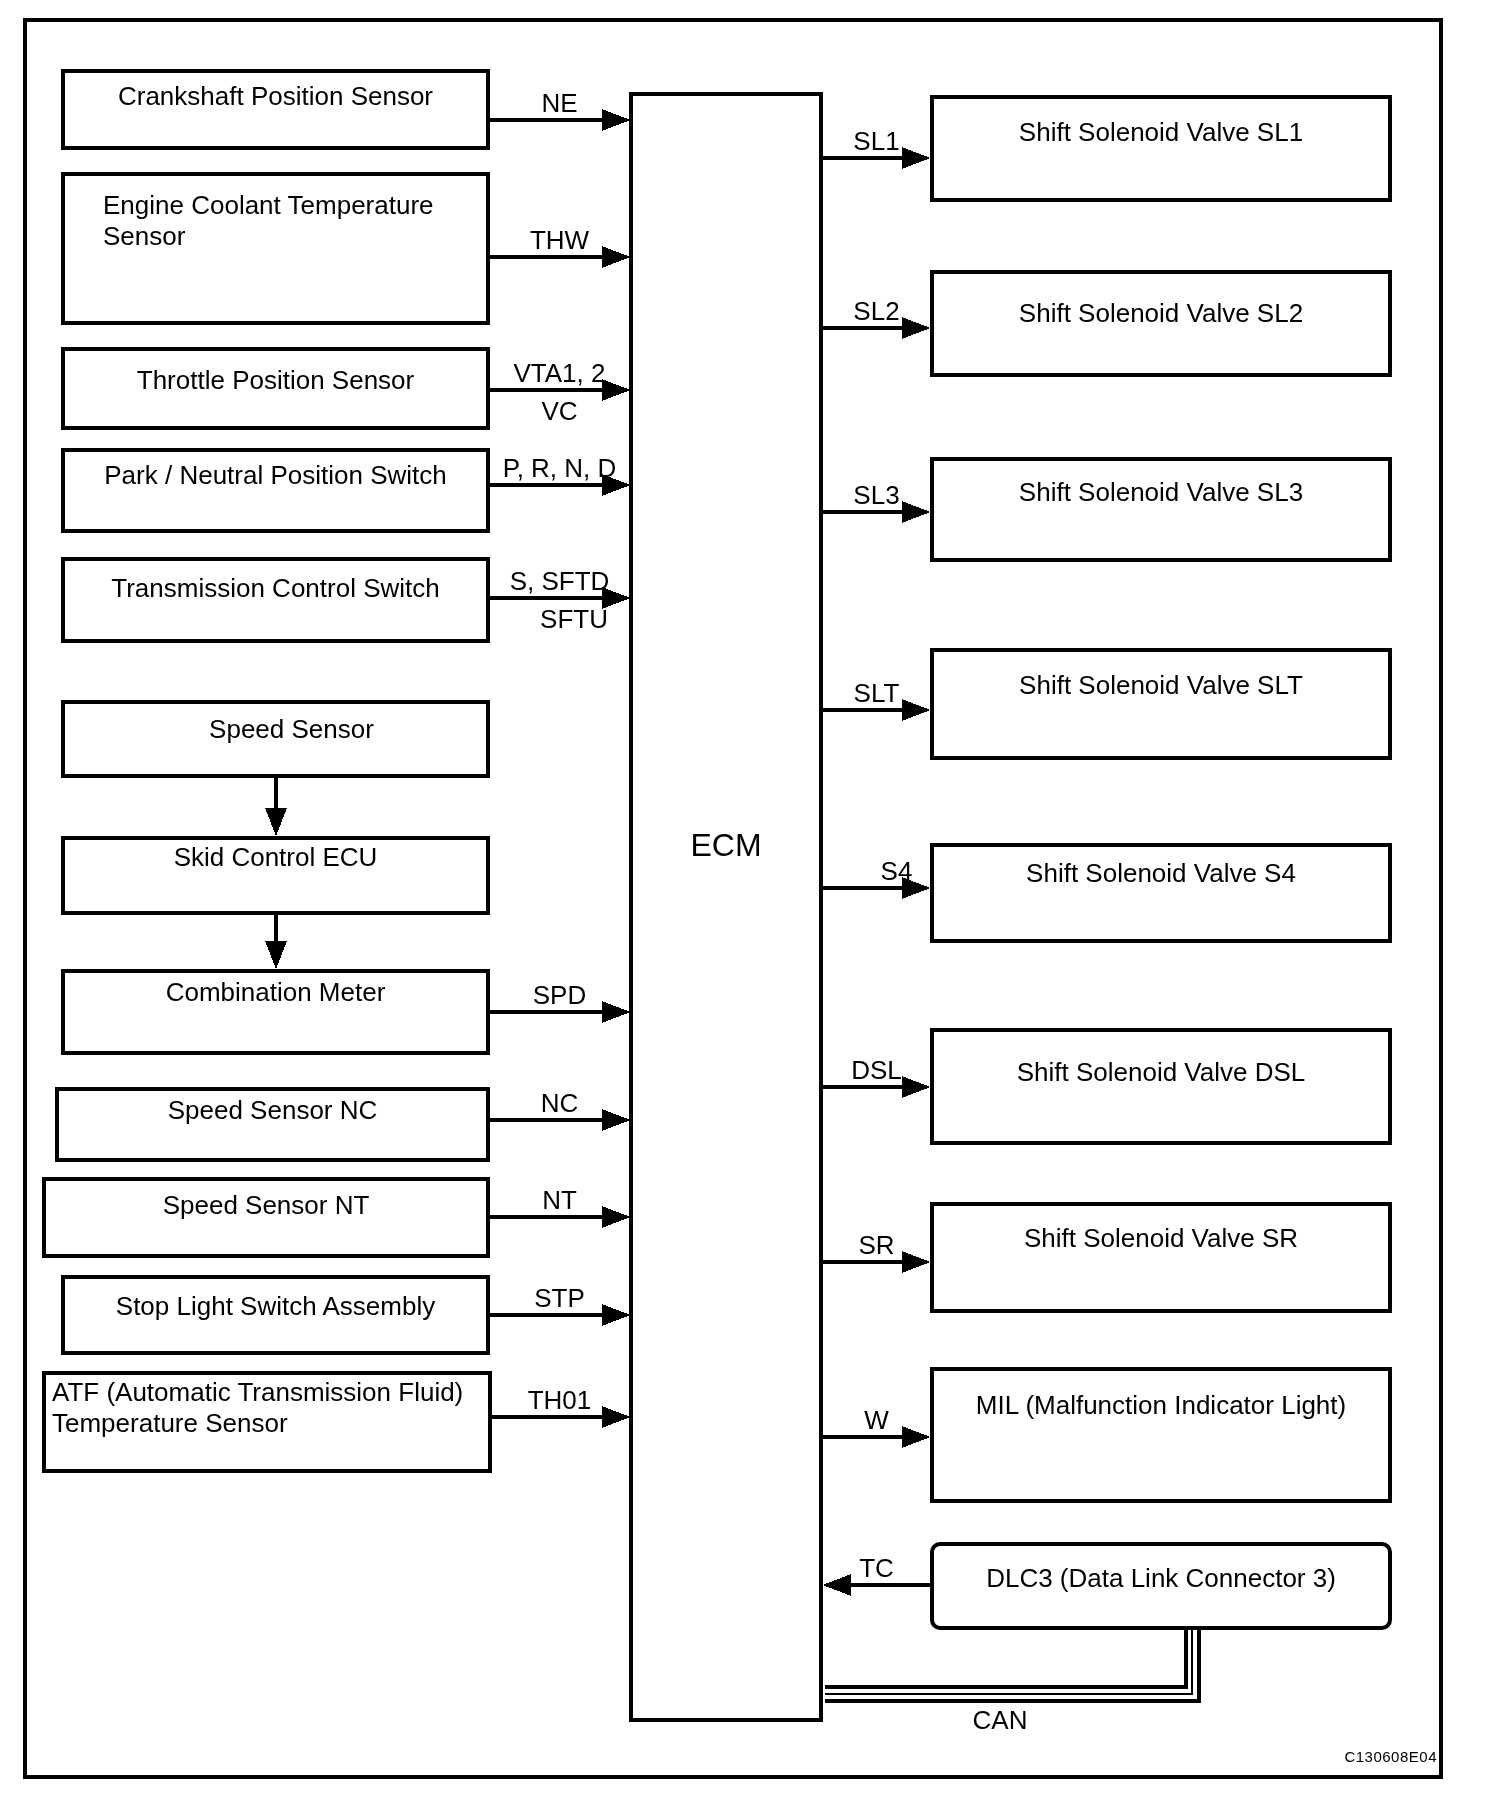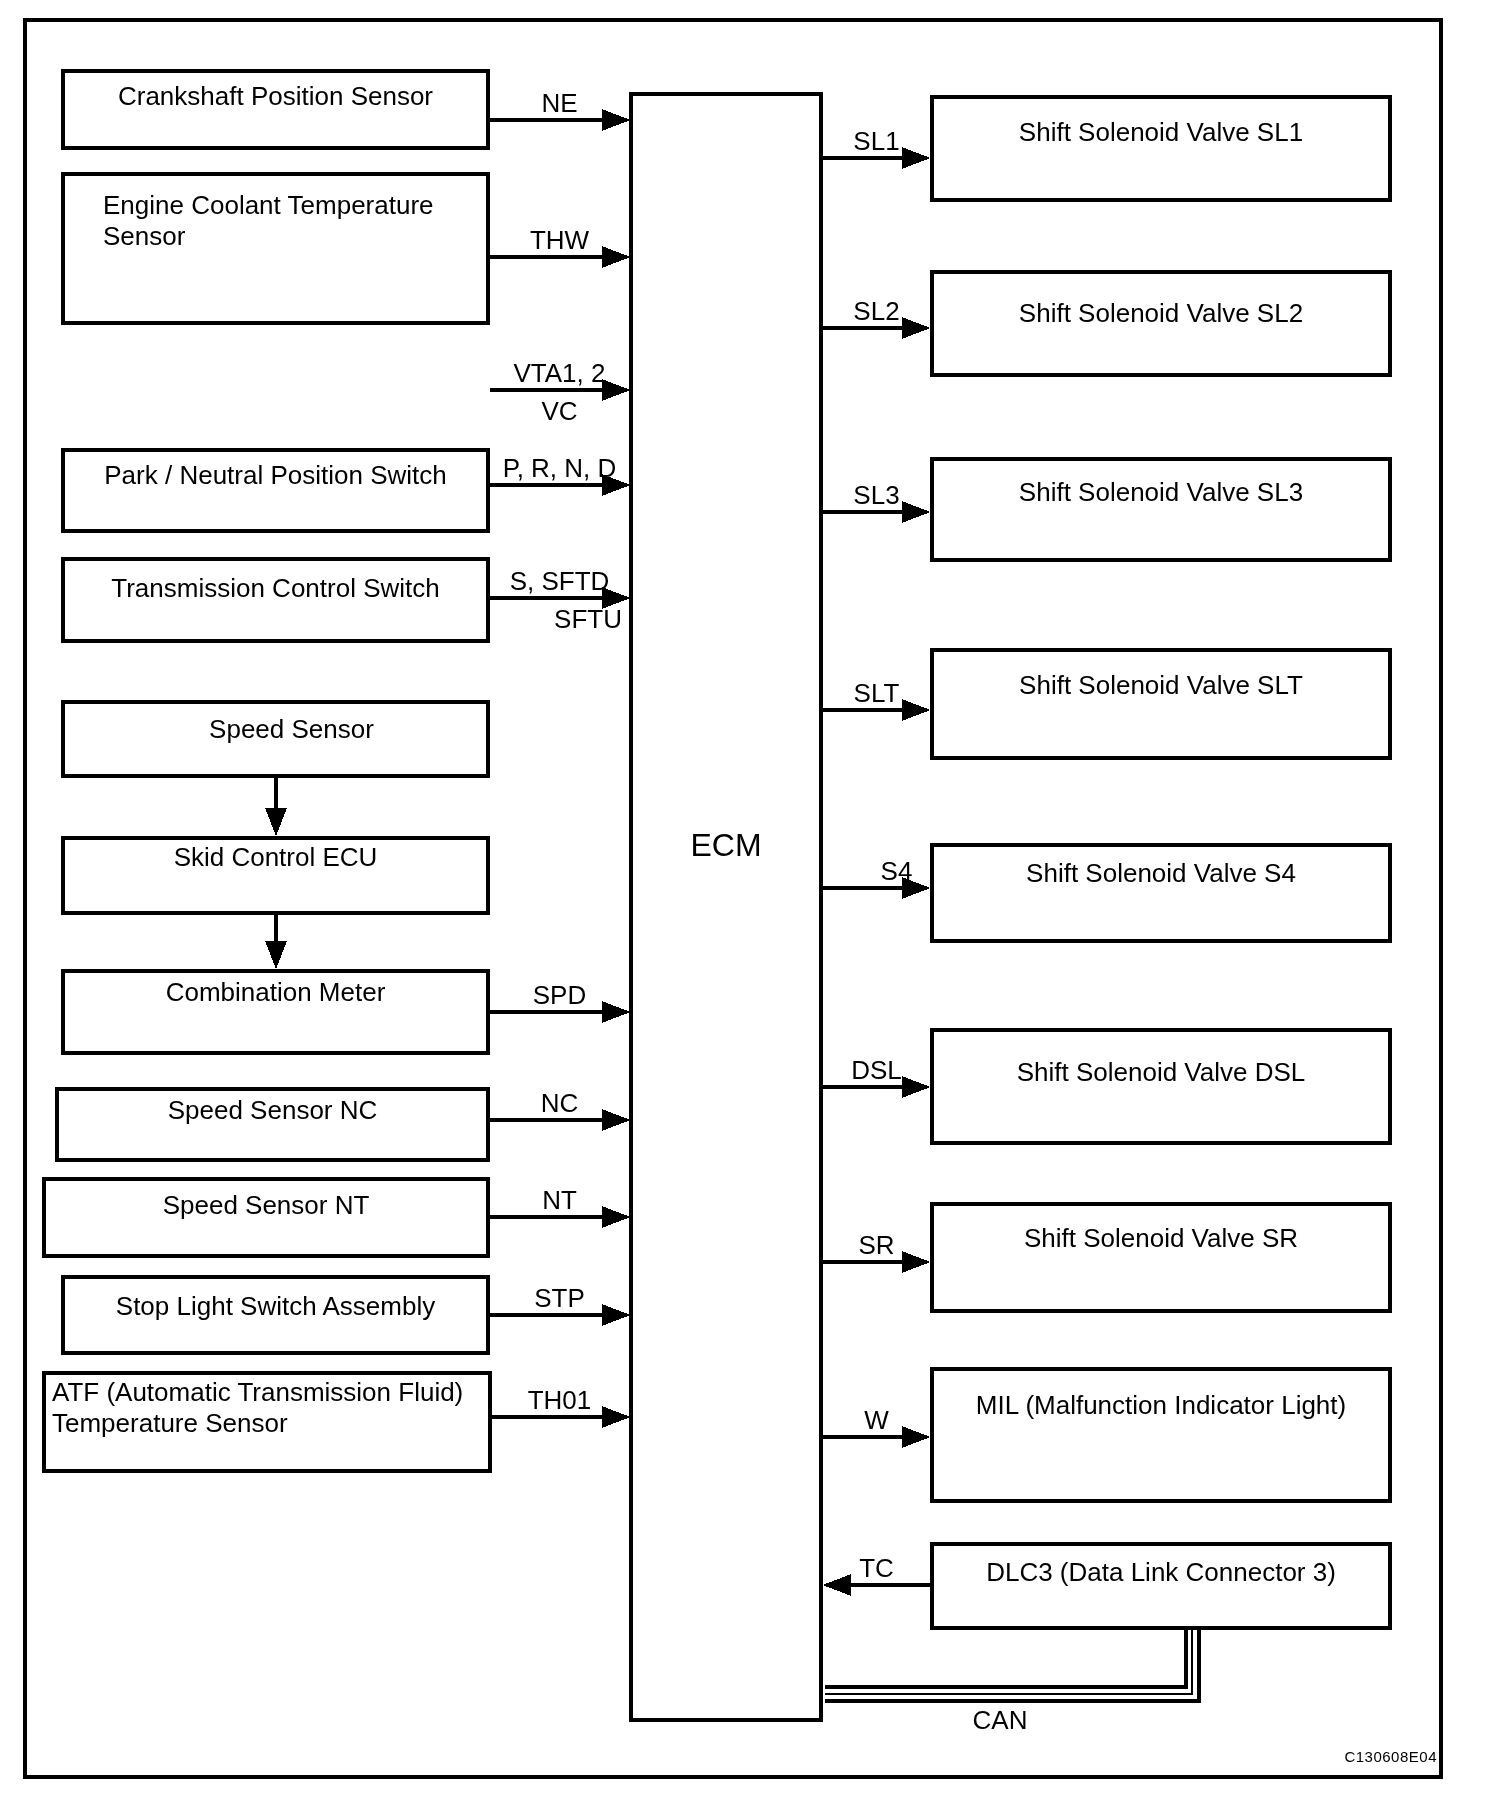--- a/index.html
+++ b/index.html
@@ -118,20 +118,23 @@
   </svg>
 
   <div class="box center" style="left:61px; top:69px; width:429px; height:81px; padding-top:8px;">
     <span>Crankshaft Position Sensor</span>
   </div>
 
   <div class="box left-al" style="left:61px; top:172px; width:429px; height:153px; padding:14px 10px 0 38px;">
     <span>Engine Coolant Temperature Sensor</span>
   </div>
 
+  <div class="box center" style="left:61px; top:347px; width:429px; height:83px; padding-top:14px;">
+    <span>Throttle Position Sensor</span>
+  </div>
 
   <div class="box center" style="left:61px; top:448px; width:429px; height:85px; padding-top:8px;">
     <span>Park / Neutral Position Switch</span>
   </div>
 
   <div class="box center" style="left:61px; top:557px; width:429px; height:86px; padding-top:12px;">
     <span>Transmission Control Switch</span>
   </div>
 
   <div class="box center" style="left:61px; top:700px; width:429px; height:78px; padding-top:10px;padding-left:32px;">
@@ -190,31 +193,31 @@
   </div>
 
   <div class="box center" style="left:930px; top:1202px; width:462px; height:111px; padding-top:17px;">
     <span>Shift Solenoid Valve SR</span>
   </div>
 
   <div class="box center" style="left:930px; top:1367px; width:462px; height:136px; padding-top:19px;">
     <span>MIL (Malfunction Indicator Light)</span>
   </div>
 
-  <div class="box center" style="left:930px; top:1542px; width:462px; height:88px; padding-top:11px;">
+  <div class="box center" style="left:930px; top:1542px; width:462px; height:88px; padding-top:17px;border-radius:10px;">
     <span>DLC3 (Data Link Connector 3)</span>
   </div>
 
   <div class="sig" style="left:490px; top:88px; width:139px;">NE</div>
   <div class="sig" style="left:490px; top:225px; width:139px;">THW</div>
   <div class="sig" style="left:490px; top:358px; width:139px;">VTA1, 2</div>
   <div class="sig" style="left:490px; top:396px; width:139px;">VC</div>
   <div class="sig" style="left:490px; top:453px; width:139px;">P, R, N, D</div>
   <div class="sig" style="left:490px; top:566px; width:139px;">S, SFTD</div>
-  <div class="sig" style="left:490px; top:604px; width:168px;padding-left:14px;">SFTU</div>
+  <div class="sig" style="left:490px; top:604px; width:168px;">SFTU</div>
   <div class="sig" style="left:490px; top:980px; width:139px;">SPD</div>
   <div class="sig" style="left:490px; top:1088px; width:139px;">NC</div>
   <div class="sig" style="left:490px; top:1185px; width:139px;">NT</div>
   <div class="sig" style="left:490px; top:1283px; width:139px;">STP</div>
   <div class="sig" style="left:490px; top:1385px; width:139px;">TH01</div>
 
   <div class="sig" style="left:823px; top:126px; width:107px;">SL1</div>
   <div class="sig" style="left:823px; top:296px; width:107px;">SL2</div>
   <div class="sig" style="left:823px; top:480px; width:107px;">SL3</div>
   <div class="sig" style="left:823px; top:678px; width:107px;">SLT</div>

